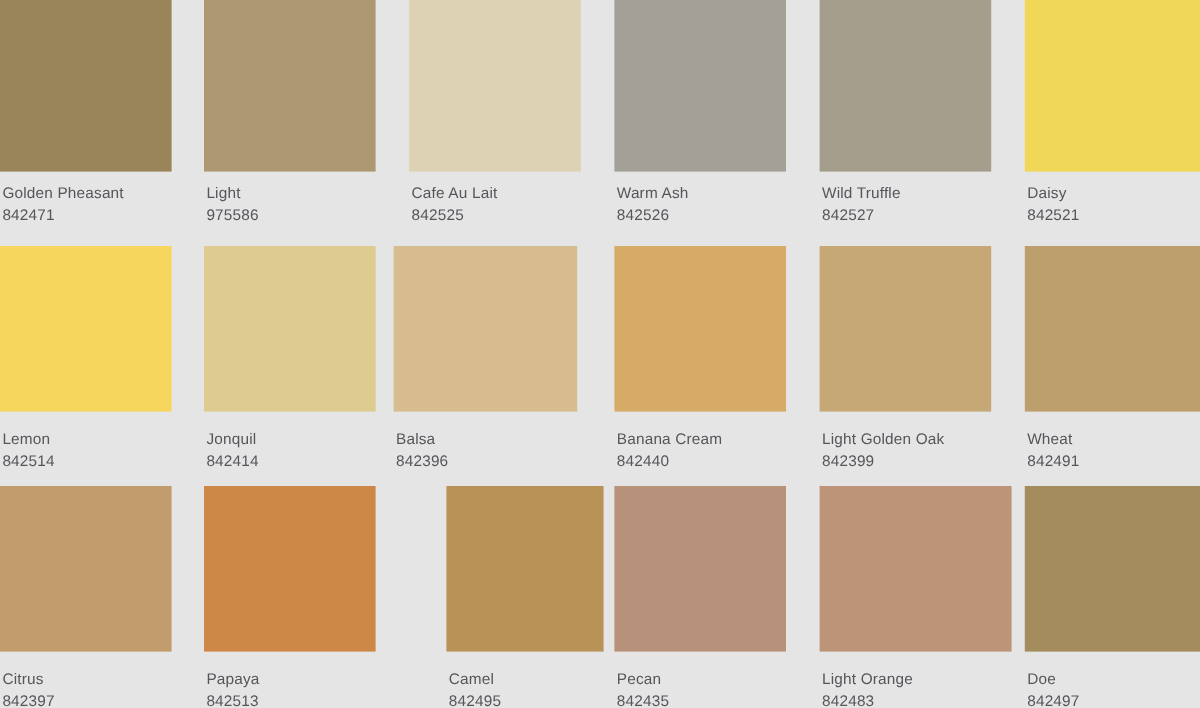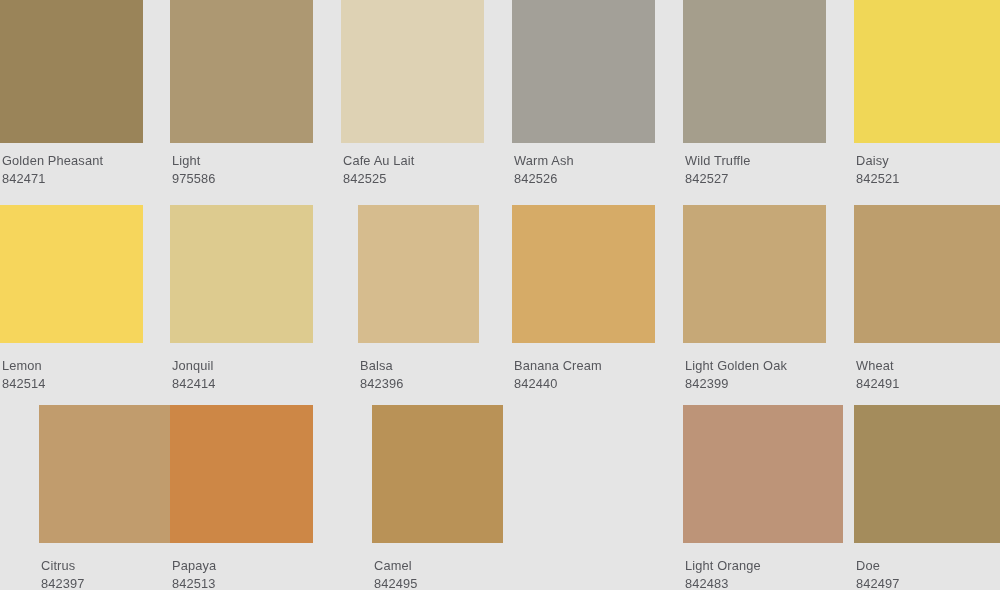--- a/index.html
+++ b/index.html
@@ -135,21 +135,21 @@
         <span class="swatch-code">842514</span>
       </div>
     </div>
     <div class="swatch-cell" style="left: 170px; width: 143px;">
       <div class="swatch-chip" style="background: rgb(221, 203, 143);"></div>
       <div class="swatch-label">
         <span class="swatch-name">Jonquil</span>
         <span class="swatch-code">842414</span>
       </div>
     </div>
-    <div class="swatch-cell" style="left: 358px; width: 121px;">
+    <div class="swatch-cell" style="left: 328px; width: 153px;">
       <div class="swatch-chip" style="background: rgb(214, 188, 142);"></div>
       <div class="swatch-label">
         <span class="swatch-name">Balsa</span>
         <span class="swatch-code">842396</span>
       </div>
     </div>
     <div class="swatch-cell" style="left: 512px; width: 143px;">
       <div class="swatch-chip" style="background: rgb(214, 171, 103);"></div>
       <div class="swatch-label">
         <span class="swatch-name">Banana Cream</span>
@@ -166,41 +166,48 @@
     <div class="swatch-cell" style="left: 854px; width: 146px; text-decoration: underline;">
       <div class="swatch-chip" style="background: rgb(189, 158, 109);"></div>
       <div class="swatch-label">
         <span class="swatch-name">Wheat</span>
         <span class="swatch-code">842491</span>
       </div>
     </div>
   </div>
 
   <div class="swatch-row row-3 row-last" style="position: absolute; left: 0px; top: 400px;">
-    <div class="swatch-cell" style="left: 0px; width: 143px; margin-left: 39px;">
+    <div class="swatch-cell" style="left: 0px; width: 143px;">
       <div class="swatch-chip" style="background: rgb(193, 156, 109);"></div>
       <div class="swatch-label">
         <span class="swatch-name">Citrus</span>
         <span class="swatch-code">842397</span>
       </div>
     </div>
     <div class="swatch-cell" style="left: 170px; width: 143px;">
       <div class="swatch-chip" style="background: rgb(205, 135, 70);"></div>
       <div class="swatch-label">
         <span class="swatch-name">Papaya</span>
         <span class="swatch-code">842513</span>
       </div>
     </div>
     <div class="swatch-cell" style="left: 327px; width: 131px; margin-left: 45px;">
       <div class="swatch-chip" style="background: rgb(185, 146, 87);"></div>
       <div class="swatch-label">
         <span class="swatch-name">Camel</span>
         <span class="swatch-code">842495</span>
       </div>
     </div>
+    <div class="swatch-cell" style="left: 512px; width: 143px;">
+      <div class="swatch-chip" style="background: rgb(184, 145, 122);"></div>
+      <div class="swatch-label">
+        <span class="swatch-name">Pecan</span>
+        <span class="swatch-code">842435</span>
+      </div>
+    </div>
     <div class="swatch-cell" style="left: 683px; width: 160px;">
       <div class="swatch-chip" style="background: rgb(189, 148, 120);"></div>
       <div class="swatch-label">
         <span class="swatch-name">Light Orange</span>
         <span class="swatch-code">842483</span>
       </div>
     </div>
     <div class="swatch-cell" style="left: 854px; width: 146px;">
       <div class="swatch-chip" style="background: rgb(164, 140, 92);"></div>
       <div class="swatch-label">

